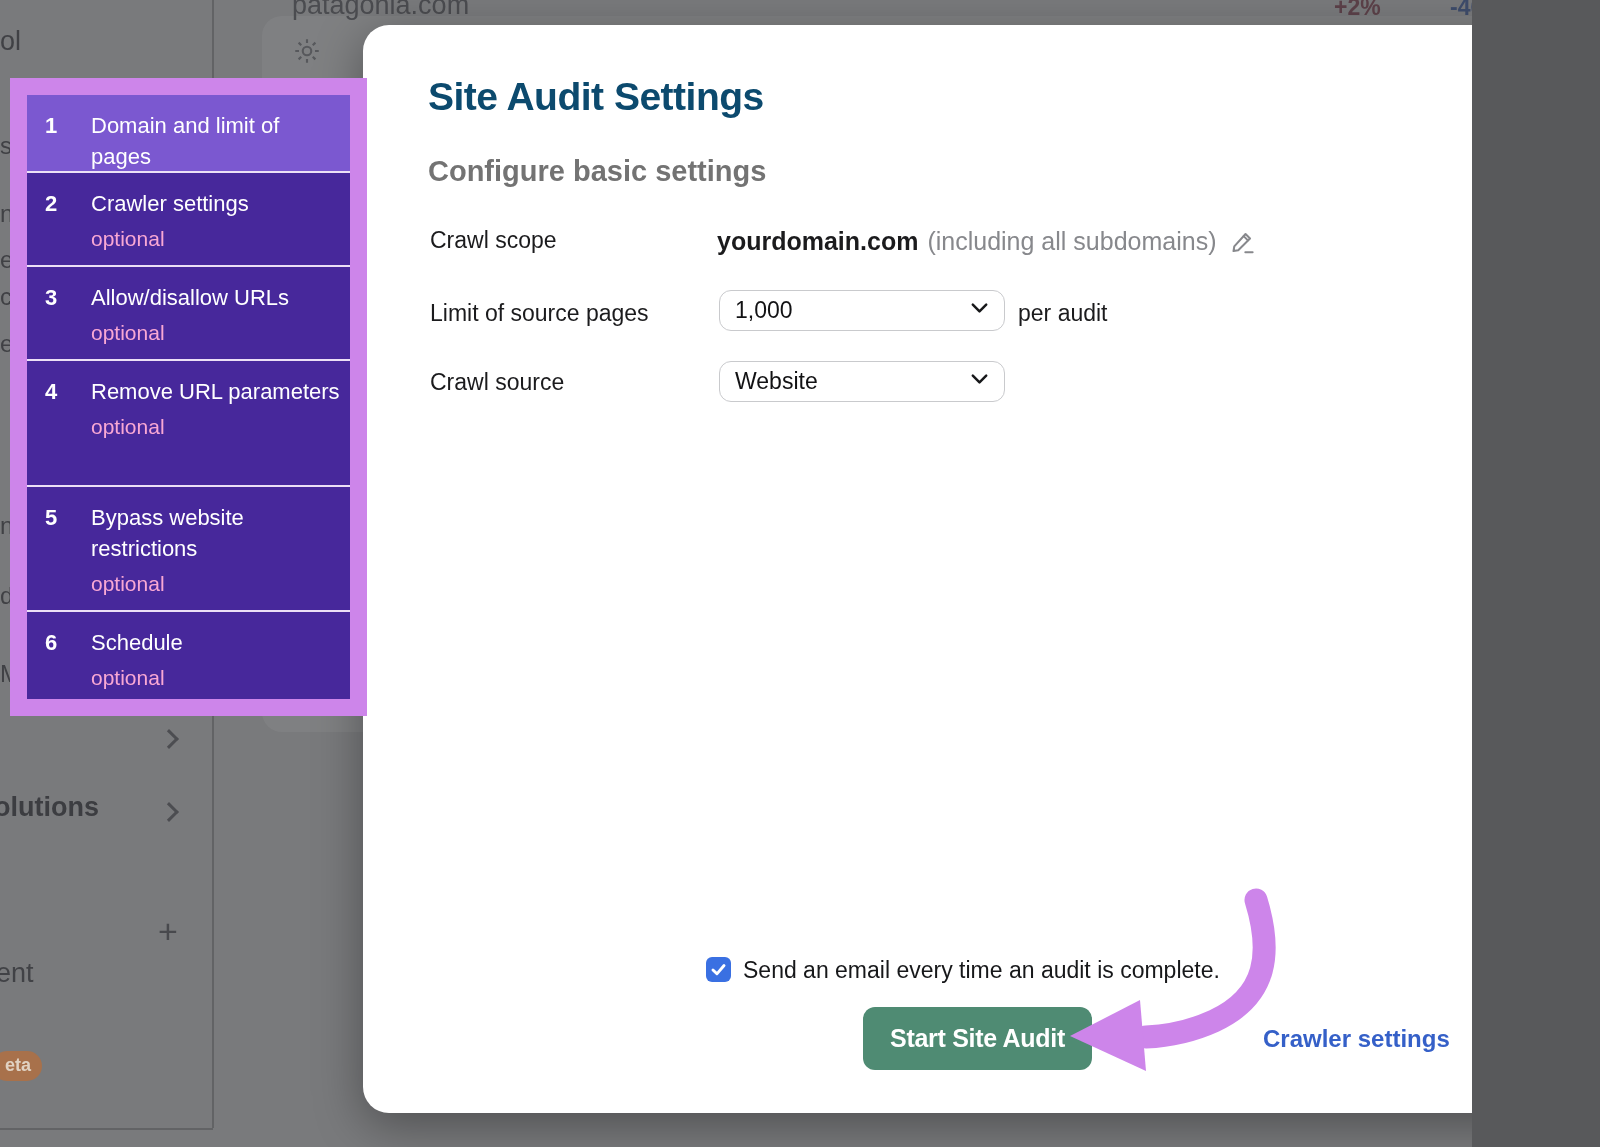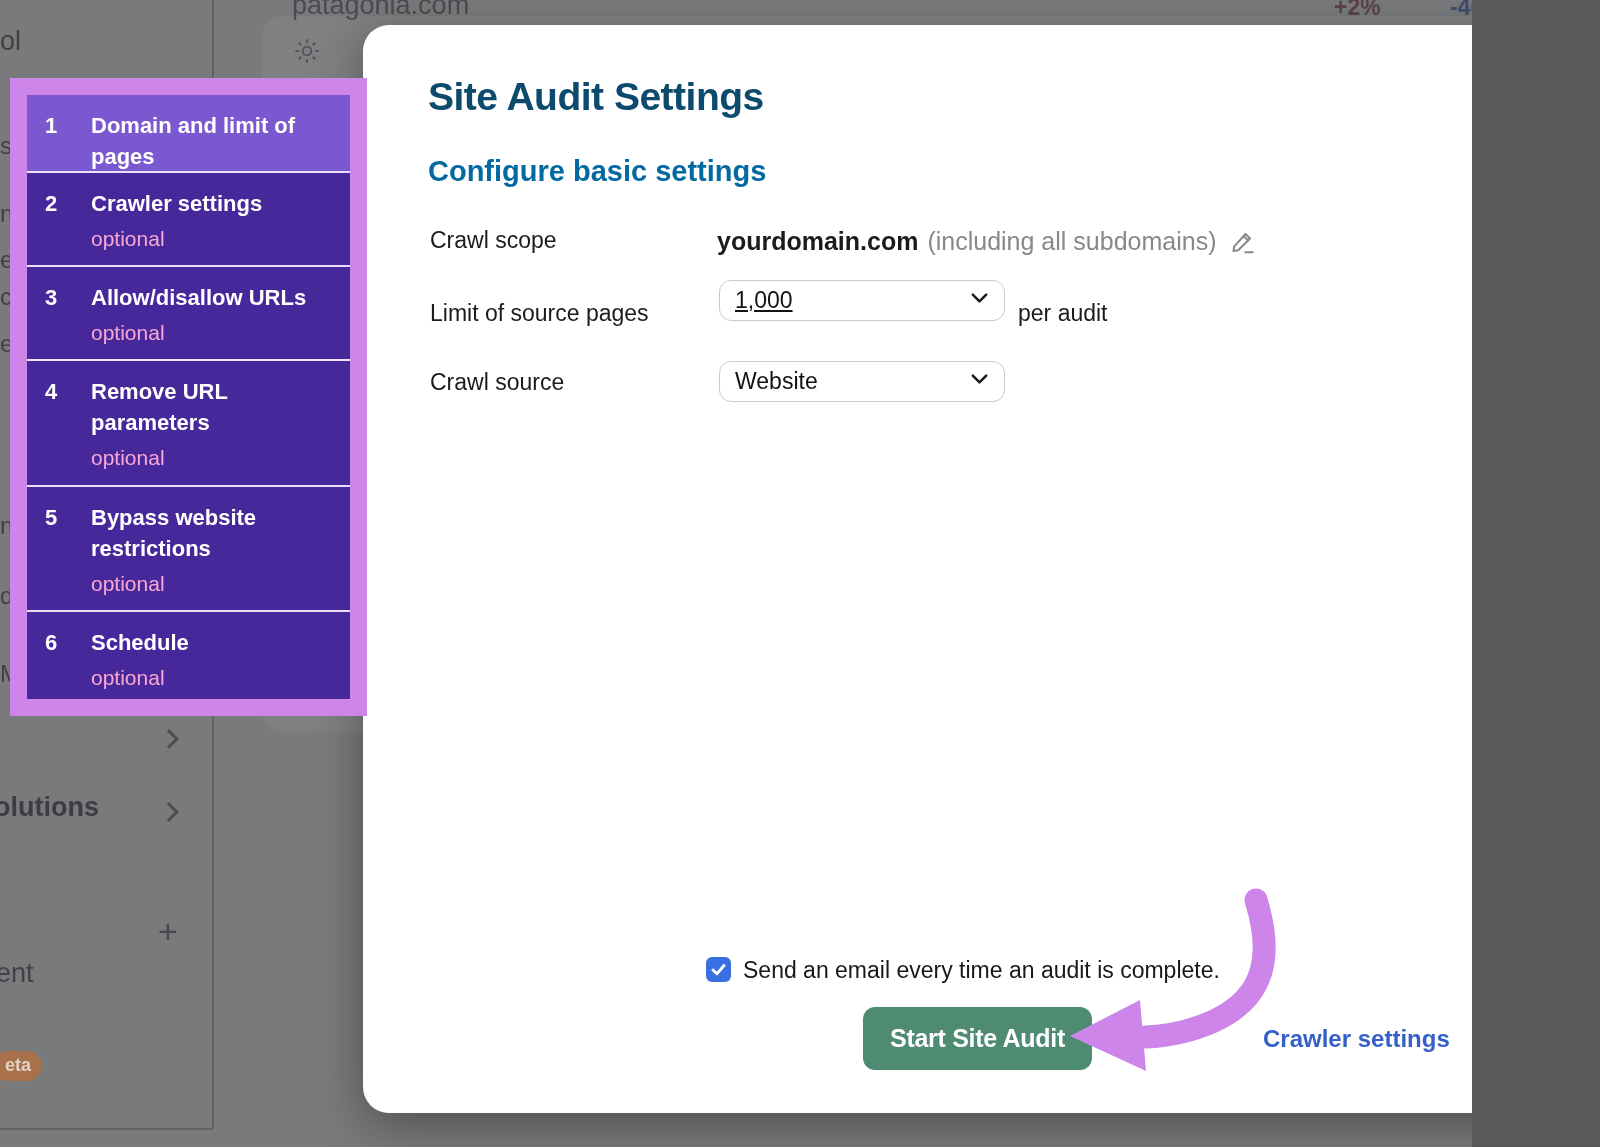--- a/index.html
+++ b/index.html
@@ -27,29 +27,29 @@
   .steps-list { display:flex; flex-direction:column; gap:2px; height:100%; background:#ece0f6; }
   .step { background:#47289b; display:flex; padding:15px 10px 0 18px; }
   .step.active { background:#7b58d0; }
   .step:nth-child(1){ height:76px; }
   .step:nth-child(2){ height:92px; }
   .step:nth-child(3){ height:92px; }
   .step:nth-child(4){ height:124px; }
   .step:nth-child(5){ height:123px; }
   .step:nth-child(6){ flex:1; }
   .step-num { width:46px; flex:none; color:#fff; font-size:22px; font-weight:700; line-height:31px; }
-  .step-title { color:#fff; font-size:22px; font-weight:700; line-height:31px; }
+  .step-title { color:#fff; font-size:22px; font-weight:400; line-height:31px; }
   .step-note { color:#f9a8d4; font-size:21px; line-height:24px; margin-top:8px; }
   .step-note:empty { display:none; }
 
   
   .modal { position:absolute; left:363px; top:25px; width:1205px; height:1088px; background:#fff; border-radius:26px; box-shadow:0 12px 48px rgba(0,0,0,.35); z-index:30; }
   .close-btn { position:absolute; top:36px; right:34px; width:40px; height:40px; cursor:pointer; }
   .modal-title { position:absolute; left:65px; top:50px; font-size:39px; font-weight:800; letter-spacing:-.5px; color:#0c4a6e; }
-  .modal-subtitle { position:absolute; left:65px; top:130px; font-size:29px; font-weight:700; color:#0369a1; }
+  .modal-subtitle { position:absolute; left:65px; top:130px; font-size:29px; font-weight:700; color:#737373; }
   .field-label { position:absolute; left:67px; font-size:23px; color:#1b1b1d; }
   .scope-value { position:absolute; left:354px; top:202px; font-size:25px; color:#1b1b1d; display:flex; align-items:center; gap:9px; }
   .scope-domain { font-weight:700; }
   .scope-note { color:#87888c; }
   .edit-icon { margin-left:4px; display:inline-flex; cursor:pointer; }
   .select { position:absolute; left:356px; width:286px; height:41px; border:1.5px solid #c9cacd; border-radius:12px; background:#fff; display:flex; align-items:center; justify-content:space-between; padding:0 13px 0 15px; font-size:23px; color:#121214; cursor:pointer; }
   .suffix { position:absolute; left:655px; top:275px; font-size:23px; color:#1b1b1d; }
   .email-row { position:absolute; left:343px; top:929px; display:flex; align-items:flex-start; }
   .checkbox { width:25px; height:25px; margin-top:3px; border-radius:6px; background:#3a70e2; display:flex; align-items:center; justify-content:center; cursor:pointer; flex:none; }
   .email-label { margin-left:12px; font-size:23px; line-height:32px; color:#17181a; }
@@ -119,21 +119,21 @@
       <span class="edit-icon">
         <svg width="27" height="27" viewBox="0 0 24 24" fill="none" stroke="#87888c" stroke-width="1.8" stroke-linecap="round" stroke-linejoin="round">
           <path d="M14.7 5.3l4 4L8.2 19.8 4 20.5l.7-4.2L14.7 5.3z"></path>
           <path d="M13 7.2l3.8 3.8"></path>
           <path d="M14.5 21.5h6.5"></path>
         </svg>
       </span>
     </div>
 
     <div class="field-label" style="top:275px;">Limit of source pages</div>
-    <div class="select" style="top:255px;text-decoration:underline;">
+    <div class="select" style="top:265px;">
       <span>1,000</span>
       <span>
         <svg width="23" height="23" viewBox="0 0 24 24" fill="none" stroke="#17181a" stroke-width="2.6" stroke-linecap="round" stroke-linejoin="round">
             <polyline points="5,9 12,16 19,9"></polyline>
           </svg>
       </span>
     </div>
     <div class="suffix">per audit</div>
 
     <div class="field-label" style="top:344px;">Crawl source</div>

